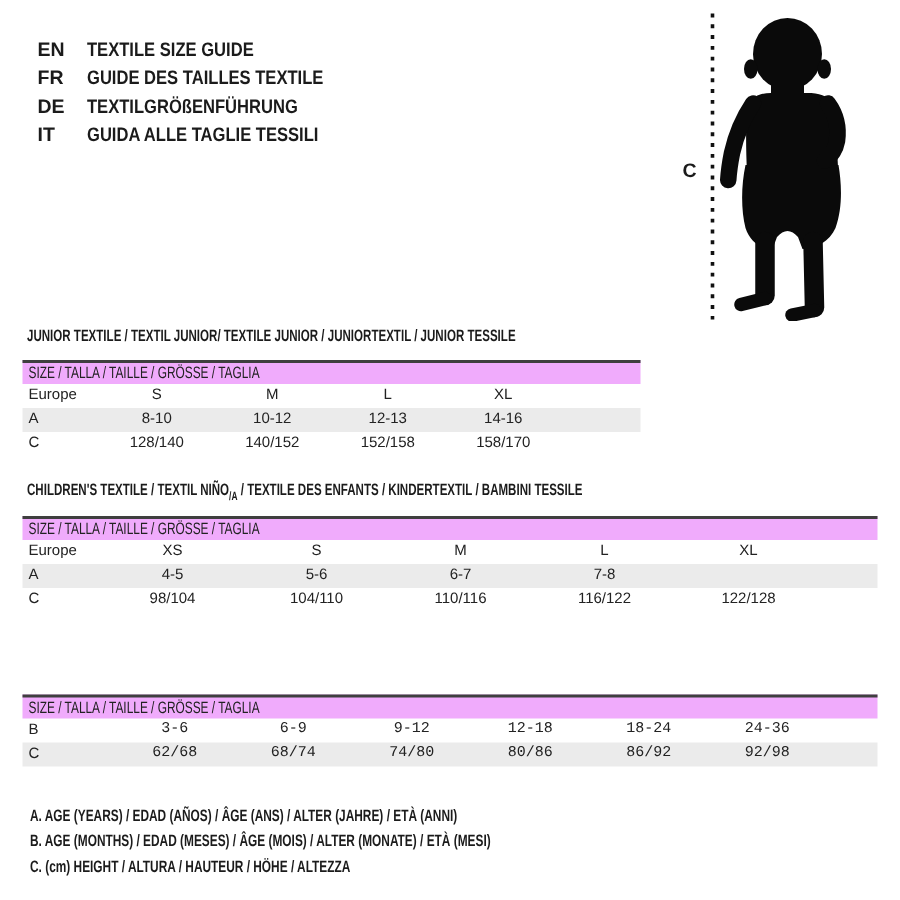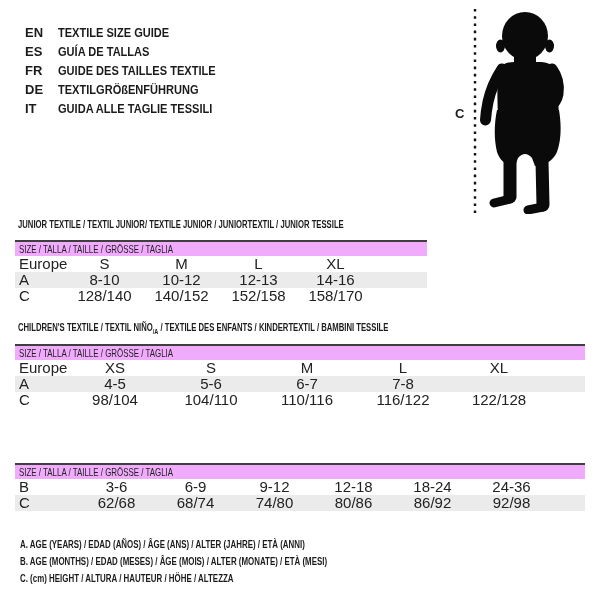--- a/index.html
+++ b/index.html
@@ -13,47 +13,43 @@
   .sx72{transform:scaleX(.72);}
   .sx85{transform:scaleX(.85);}
   
   .lang-row{display:flex;height:19px;line-height:19px;font-size:13px;font-weight:bold;}
   .lang-code{width:33px;}
   
   .title{font-size:11px;font-weight:bold;line-height:15px;}
   
   .size-table .bar{background:#f0abfc;border-top:2px solid #3f3f3f;height:14px;line-height:14px;
                    font-size:11px;padding-left:4px;color:#222;}
-  .trow{display:flex;height:16px;line-height:16px;font-size:15px;color:#222;}
+  .trow{display:flex;height:16px;line-height:16px;font-size:10px;color:#222;}
   .trow.shade{background:#ebebeb;}
   .tlabel{padding-left:4px;text-align:left;}
   .tcell{text-align:center;}
   .t1 .tlabel{width:47px;}
   .t1 .tcell{width:77px;}
   .t2 .tlabel{width:48px;}
   .t2 .tcell{width:96px;}
   .t3 .tlabel{width:58px;}
-  .t3 .tcell{width:79px;}
+  .t3 .tcell{width:79px;font-family:Liberation Mono, monospace;}
   
   .legend-line{font-size:11px;font-weight:bold;line-height:17px;}
   .subsmall{font-size:8px;}
 </style>
 </head>
 <body>
 
 <div class="page">
 
   <div class="abs" style="left:25px;top:13px;margin-top:10px;">
     <div class="lang-row">
       <span class="lang-code">EN</span>
       <span class="cond sx85">TEXTILE SIZE GUIDE</span>
-    </div>
-    <div class="lang-row">
-      <span class="lang-code">ES</span>
-      <span class="cond sx85">GUÍA DE TALLAS</span>
     </div>
     <div class="lang-row">
       <span class="lang-code">FR</span>
       <span class="cond sx85">GUIDE DES TAILLES TEXTILE</span>
     </div>
     <div class="lang-row">
       <span class="lang-code">DE</span>
       <span class="cond sx85">TEXTILGRÖßENFÜHRUNG</span>
     </div>
     <div class="lang-row">

